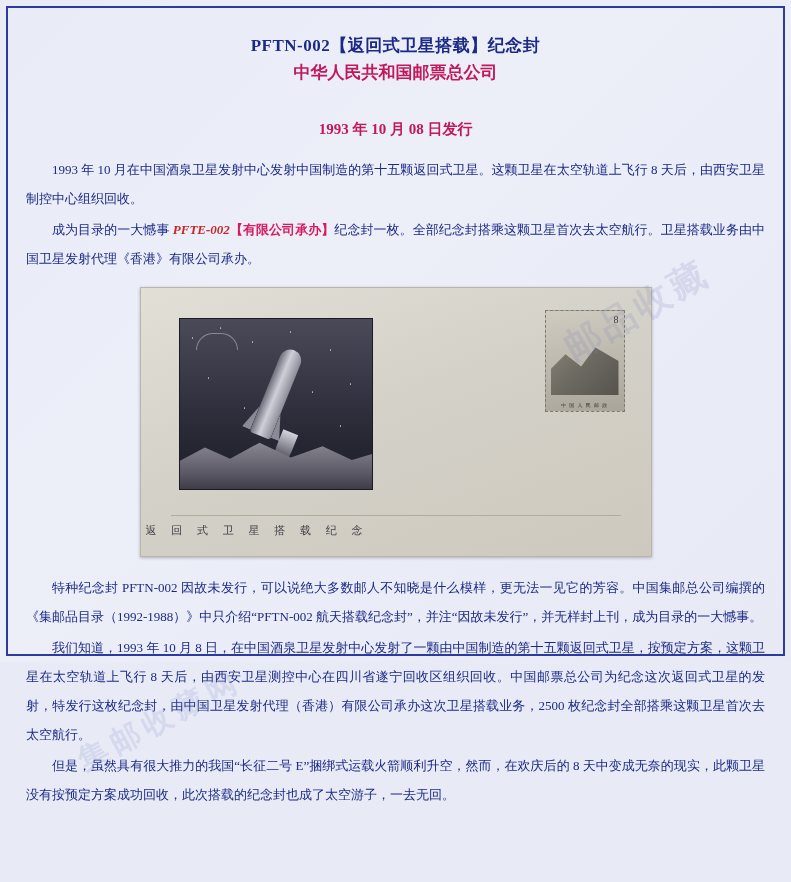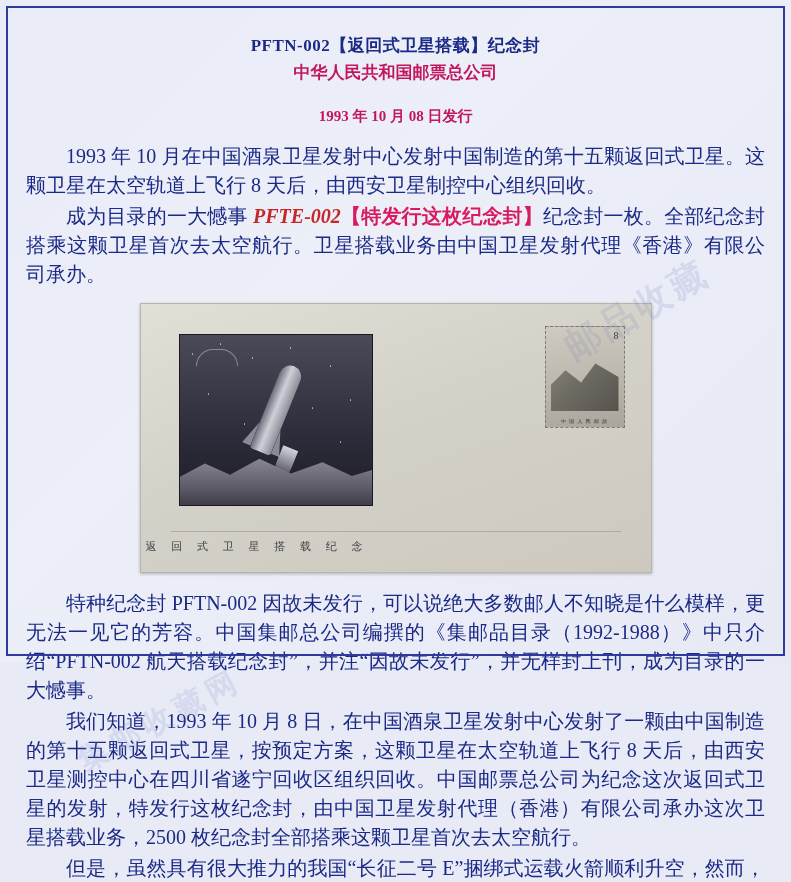--- a/index.html
+++ b/index.html
@@ -43,25 +43,25 @@
   .title-sub {
     font-size: 17px;
     font-weight: bold;
     color: #c2185b;
     margin-top: 4px;
   }
   .title-date {
     font-size: 15px;
     font-weight: bold;
     color: #c2185b;
-    margin-top: 23px;
+    margin-top: 36px;
   }
   .body-text {
     color: #1b2a86;
-    font-size: 20px;
+    font-size: 13px;
     line-height: 29px;
     text-align: justify;
     margin-top: 16px;
   }
   .body-text p {
     margin: 0 0 2px 0;
     text-indent: 2em;
   }
   .hl-code {
     color: #c62828;
@@ -255,21 +255,21 @@
 
   <div class="title-block">
     <div class="title-main">PFTN-002【返回式卫星搭载】纪念封</div>
     <div class="title-sub">中华人民共和国邮票总公司</div>
     <div class="title-date">1993 年 10 月 08 日发行</div>
   </div>
 
   <div class="body-text">
     <p>1993 年 10 月在中国酒泉卫星发射中心发射中国制造的第十五颗返回式卫星。这颗卫星在太空轨道上飞行 8 天后，由西安卫星制控中心组织回收。</p>
     <p>
-      <span>成为目录的一大憾事 </span><span class="hl-code">PFTE-002</span><span class="hl-name">【特发行这枚纪念封】</span><span>纪念封一枚。全部纪念封搭乘这颗卫星首次去太空航行。卫星搭载业务由中国卫星发射代理《香港》有限公司承办。</span>
+      <span>成为目录的一大憾事 </span><span class="hl-code">PFTE-002</span><span class="hl-name">【有限公司承办】</span><span>纪念封一枚。全部纪念封搭乘这颗卫星首次去太空航行。卫星搭载业务由中国卫星发射代理《香港》有限公司承办。</span>
     </p>
   </div>
 
   <div class="image-wrap">
     <div class="cover-img">
       <div class="cover-paper"></div>
 
       <div class="cover-scene">
         <span class="star" style="left:12px;top:18px"></span>
         <span class="star" style="left:40px;top:8px"></span>

